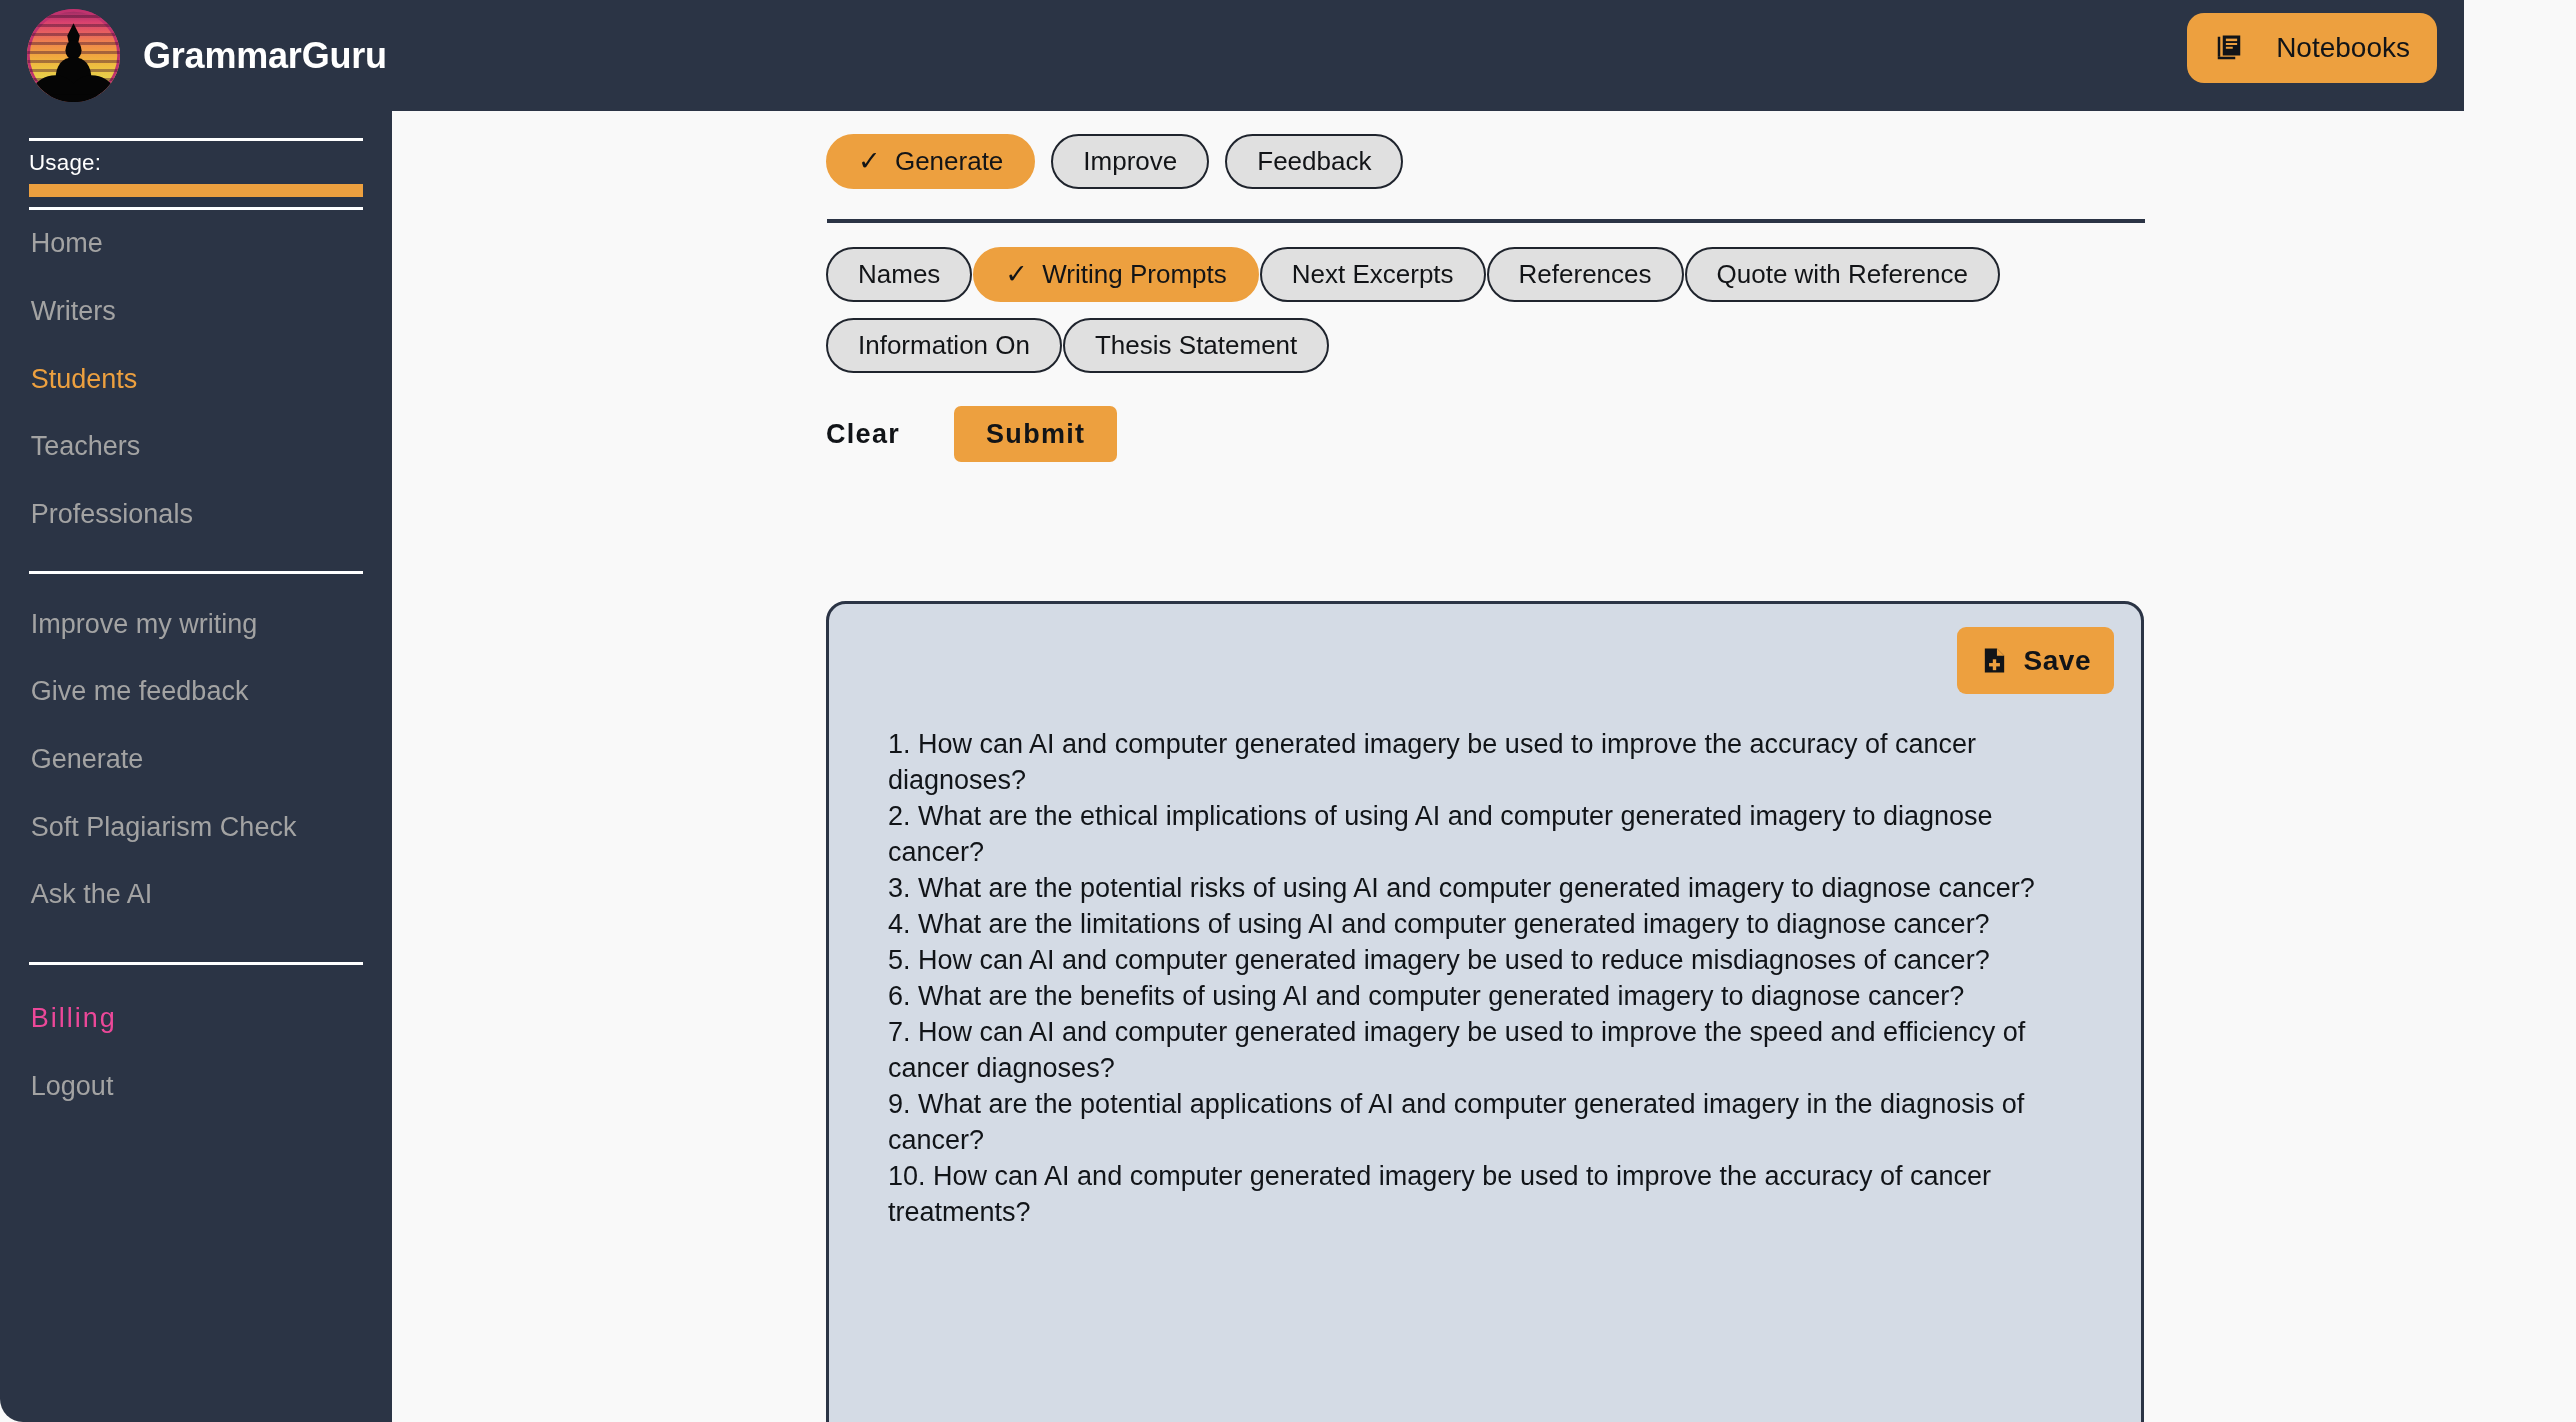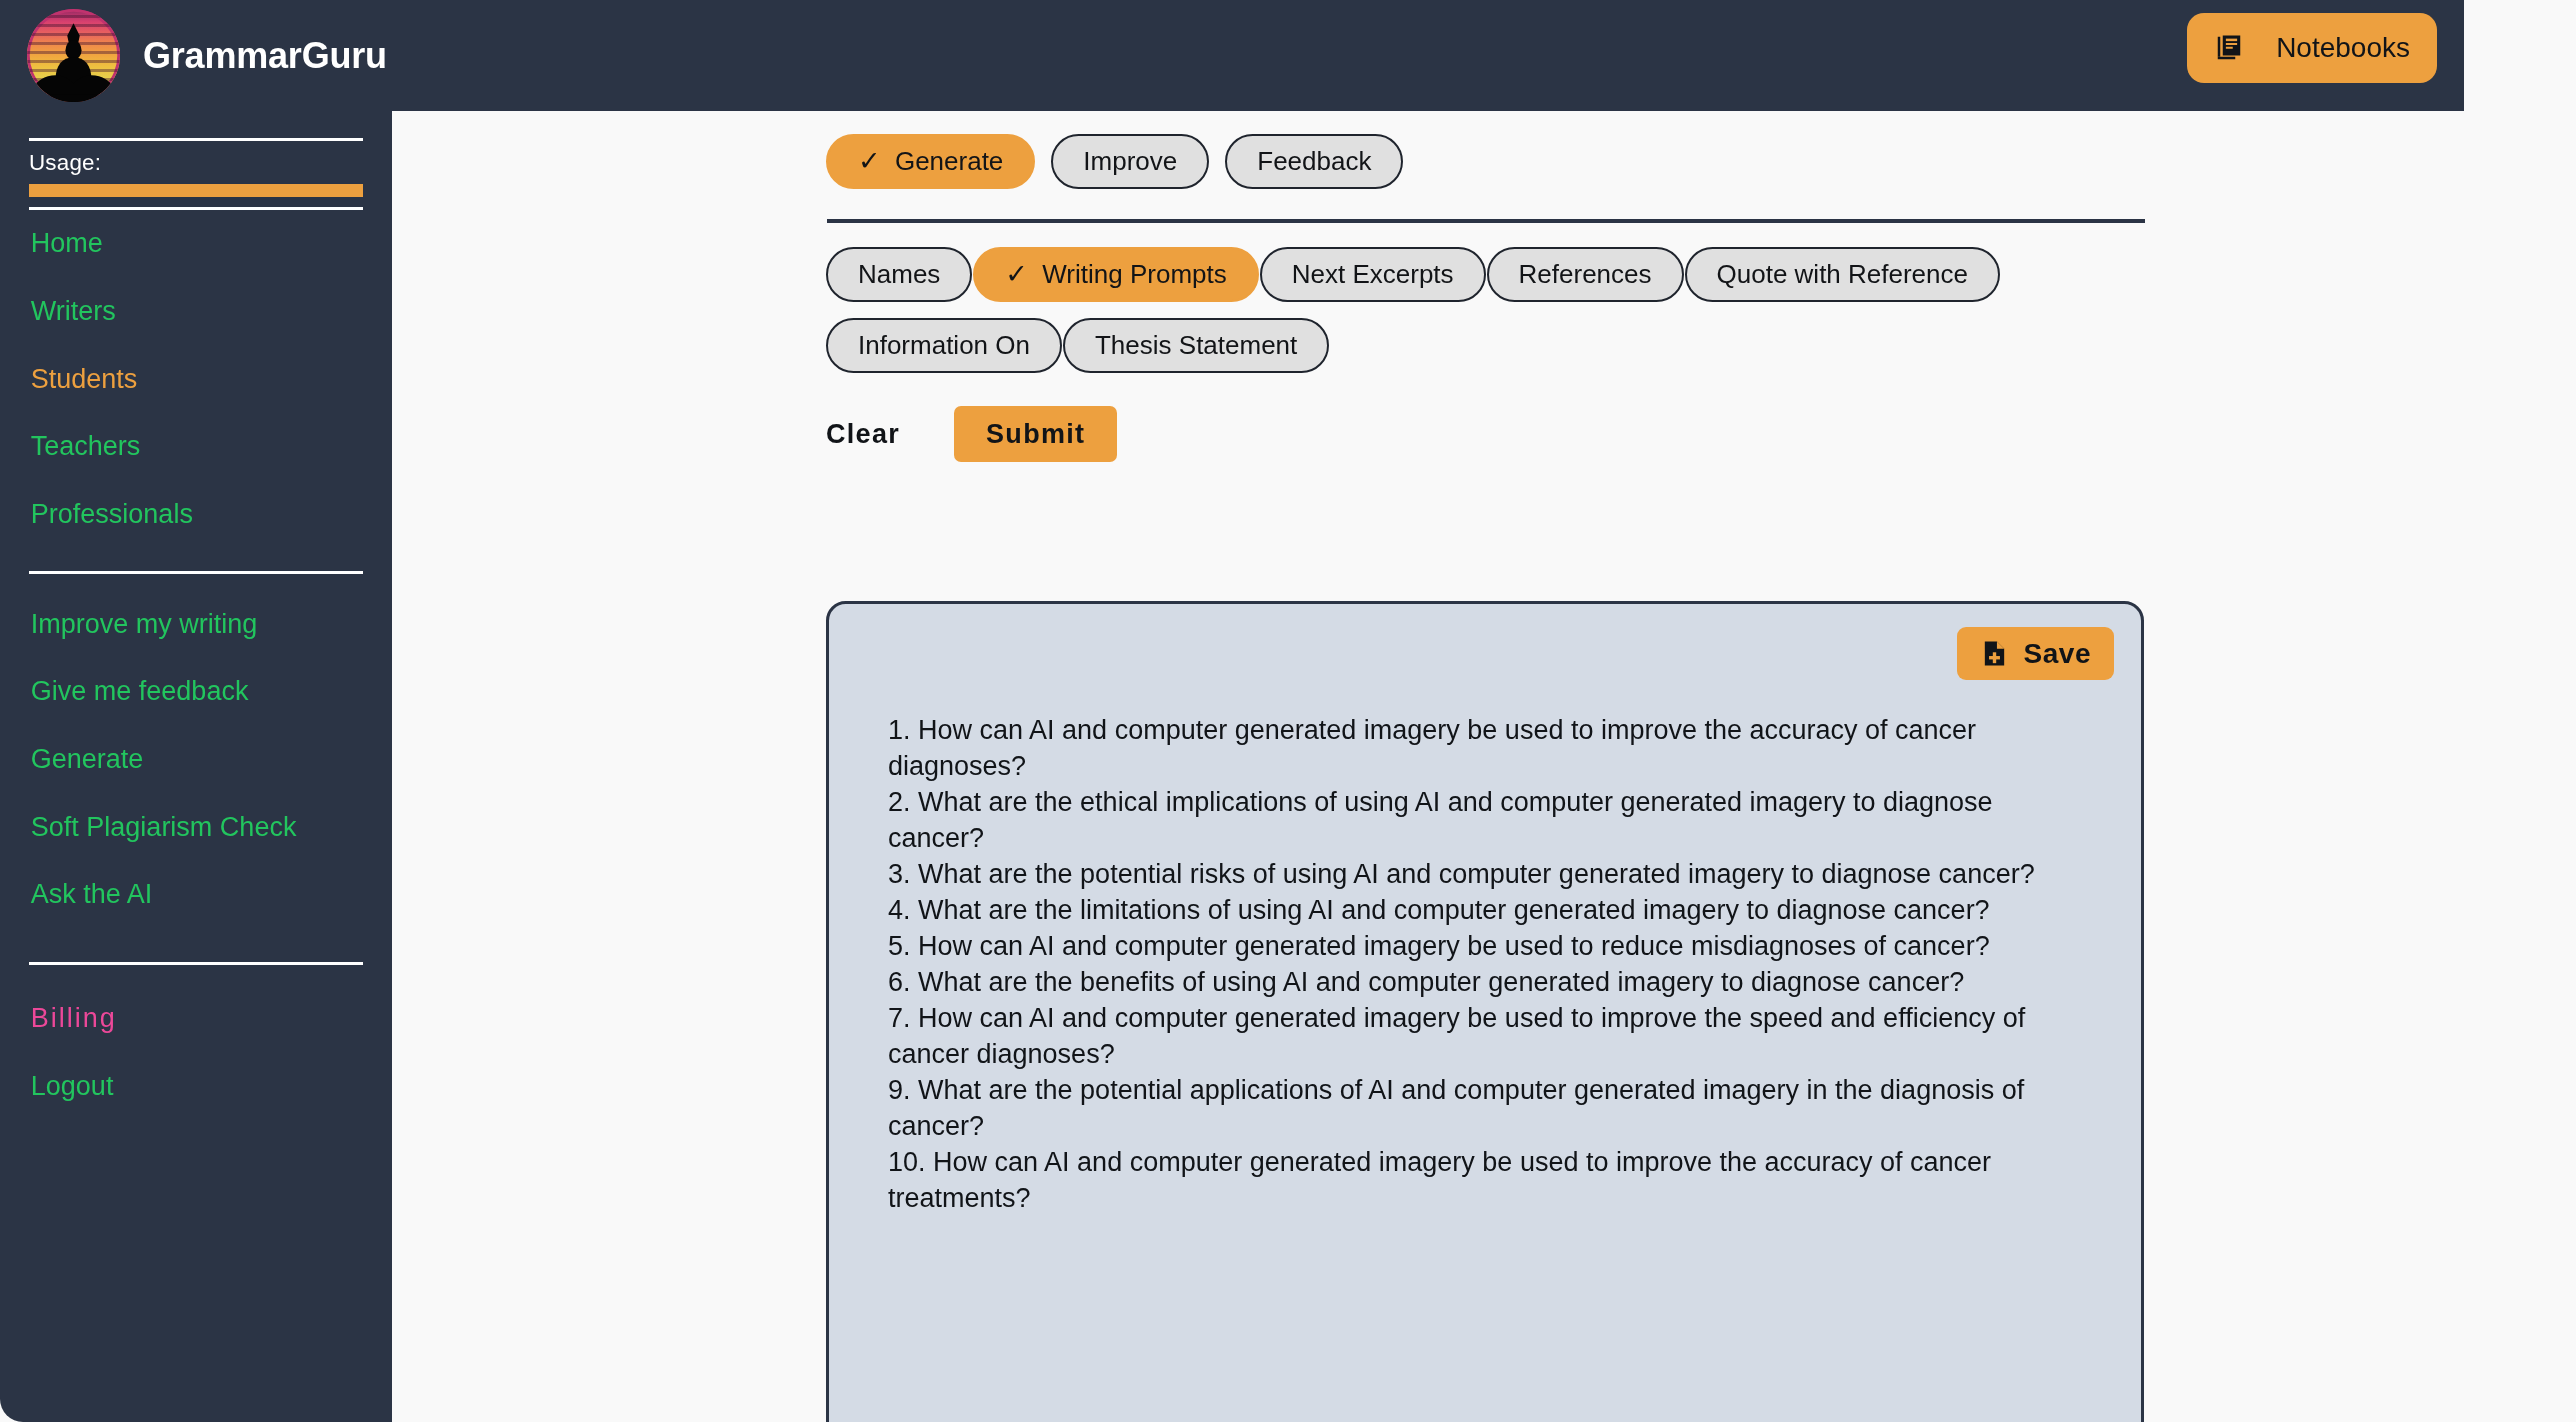--- a/index.html
+++ b/index.html
@@ -73,21 +73,21 @@
     letter-spacing: 0.2px;
   }
   .usage-bar-wrap { }
   .usage-bar {
     height: 13.4px; background: #eda03f; width: 100%;
   }
   .usage-bottom-rule { height: 2.7px; background: #ffffff; margin-top: 9.8px; }
 
   .nav { margin-top: 0; }
   .nav-item {
-    display: block; color: #22c55e; font-size: 27px;
+    display: block; color: #a3a3a3; font-size: 27px;
     padding: 19.7px 0 19.7px 1.8px; cursor: pointer;
     white-space: nowrap; line-height: 1.05;
   }
   .nav-item.active { color: #eda03f; }
   .nav-item.spaced { letter-spacing: 2px; color: #ec4899; }
   .nav-sep {
     height: 2.7px; background: #ffffff; margin: 23px 0 16px 0;
   }
   .nav-sep.second { margin: 34px 0 19.7px 0; }
 
@@ -154,21 +154,21 @@
     position: absolute; top: 490px; left: 434px;
     width: 1318px; height: 894px;
     background: #d4dbe5;
     border: 3.6px solid #2b3445;
     border-radius: 19.7px;
     padding: 23px 27px;
   }
   .output-head { display: flex; justify-content: flex-end; }
   .save-btn {
     background: #eda03f; border: none; border-radius: 9px;
-    height: 53px; padding: 16px 23px; cursor: pointer;
+    height: 67px; padding: 16px 23px; cursor: pointer;
     display: inline-flex; align-items: center; gap: 15px;
   }
   .save-btn .label {
     font-size: 28px; font-weight: 700; color: #111418;
     letter-spacing: 0.5px;
     font-family: "Liberation Sans", sans-serif;
   }
   .output-body {
     margin-top: 32px;
     padding: 0 32px;

